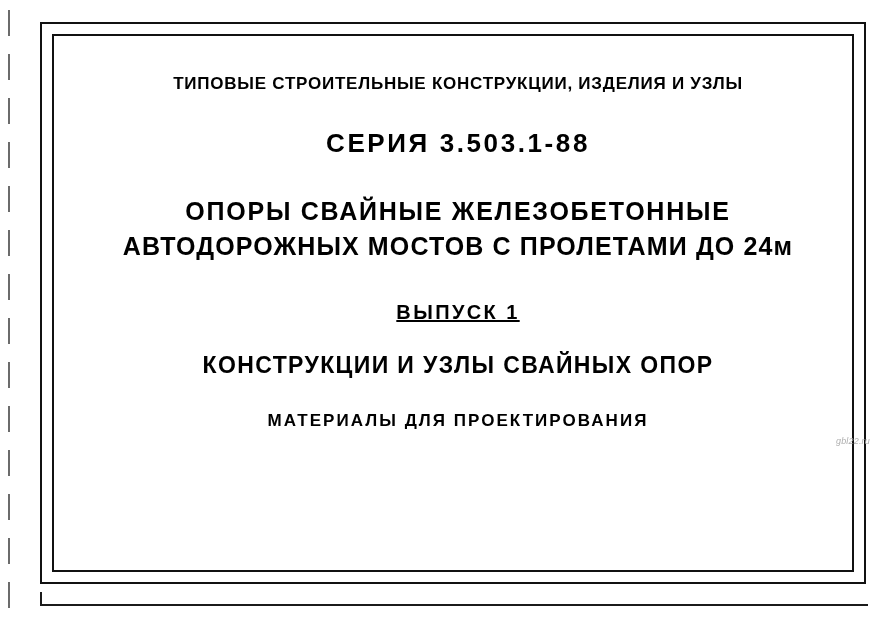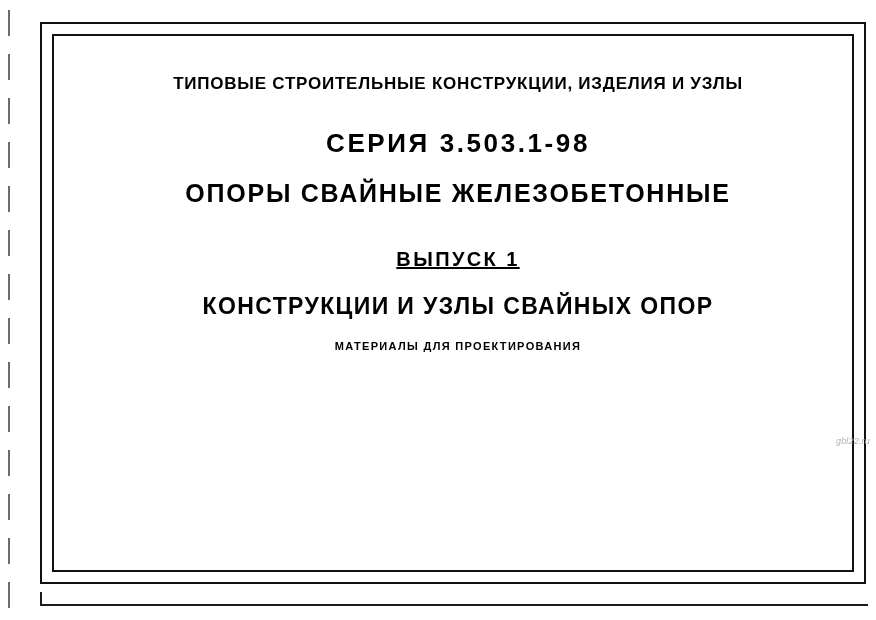--- a/index.html
+++ b/index.html
@@ -108,42 +108,42 @@
     font-weight: bold;
   }
   .l-series {
     font-size: 26px;
     letter-spacing: 0.10em;
     margin-top: 34px;
   }
   .l-title1 {
     font-size: 25px;
     letter-spacing: 0.07em;
-    margin-top: 20px;
+    margin-top: 38px;
   }
   .l-title2 {
     font-size: 25px;
     letter-spacing: 0.045em;
     margin-top: 6px;
   }
   .l-issue {
     font-size: 20px;
     letter-spacing: 0.12em;
     margin-top: 40px;
     text-decoration: underline;
   }
   .l-subtitle {
     font-size: 23px;
     letter-spacing: 0.06em;
-    margin-top: 22px;
+    margin-top: 28px;
   }
   .l-note {
-    font-size: 11px;
+    font-size: 17px;
     letter-spacing: 0.12em;
-    margin-top: 20px;
+    margin-top: 32px;
   }
 
   
   .watermark {
     position: absolute;
     left: 836px;
     top: 436px;
     font-family: "Liberation Sans", sans-serif;
     font-size: 9px;
     color: #b0b0b0;
@@ -157,22 +157,23 @@
 
 <div id="sheet">
 
   <div class="binding-edge"></div>
 
   <div class="frame-outer"></div>
   <div class="frame-inner"></div>
 
   <div class="content">
     <div class="line l-header">ТИПОВЫЕ СТРОИТЕЛЬНЫЕ КОНСТРУКЦИИ, ИЗДЕЛИЯ И УЗЛЫ</div>
-    <div class="line l-series">СЕРИЯ 3.503.1-98</div>
+    <div class="line l-series">СЕРИЯ 3.503.1-88</div>
     <div class="line l-title1">ОПОРЫ  СВАЙНЫЕ ЖЕЛЕЗОБЕТОННЫЕ</div>
+    <div class="line l-title2">АВТОДОРОЖНЫХ  МОСТОВ С ПРОЛЕТАМИ ДО 24м</div>
     <div class="line l-issue">ВЫПУСК 1</div>
     <div class="line l-subtitle">КОНСТРУКЦИИ И УЗЛЫ СВАЙНЫХ ОПОР</div>
     <div class="line l-note">МАТЕРИАЛЫ ДЛЯ ПРОЕКТИРОВАНИЯ</div>
   </div>
 
   <div class="watermark">gbl22.ru</div>
 
   <div class="bottom-rule"></div>
   <div class="bottom-rule-left"></div>
 

